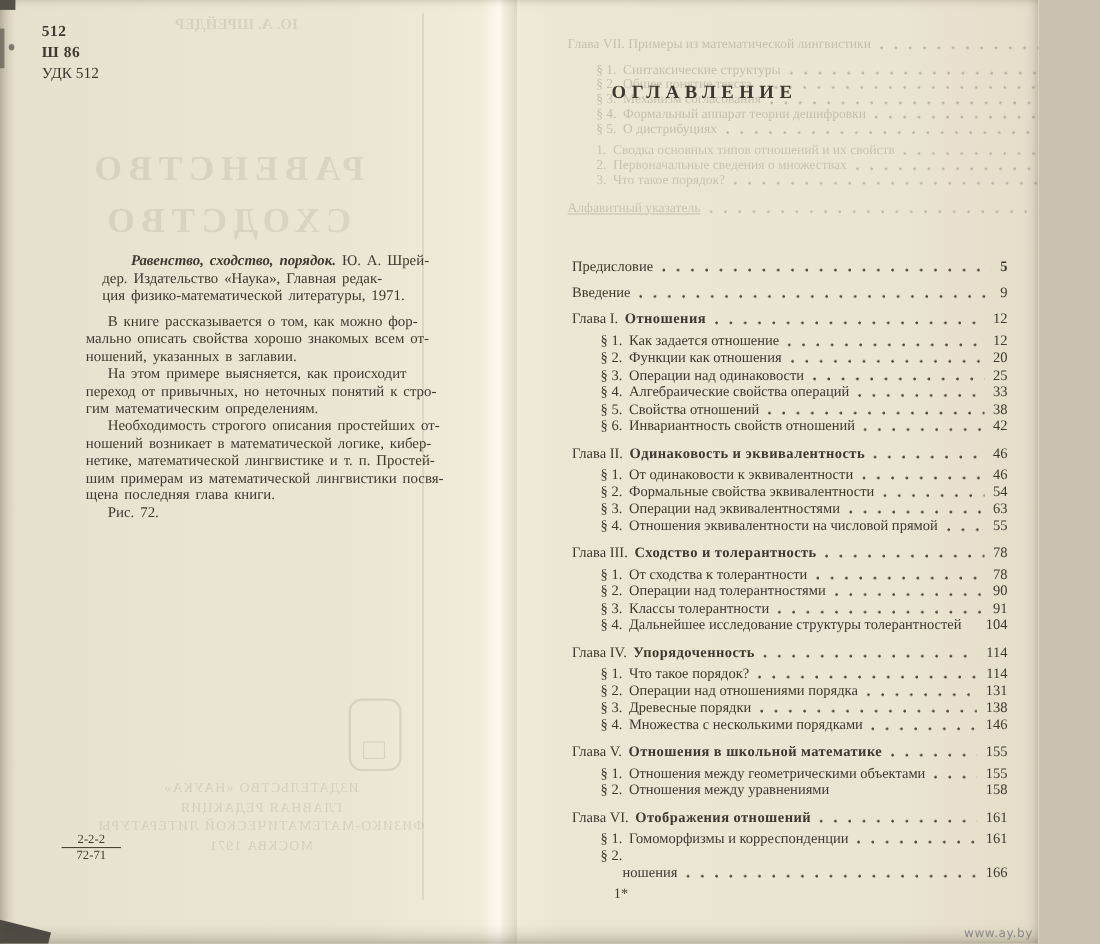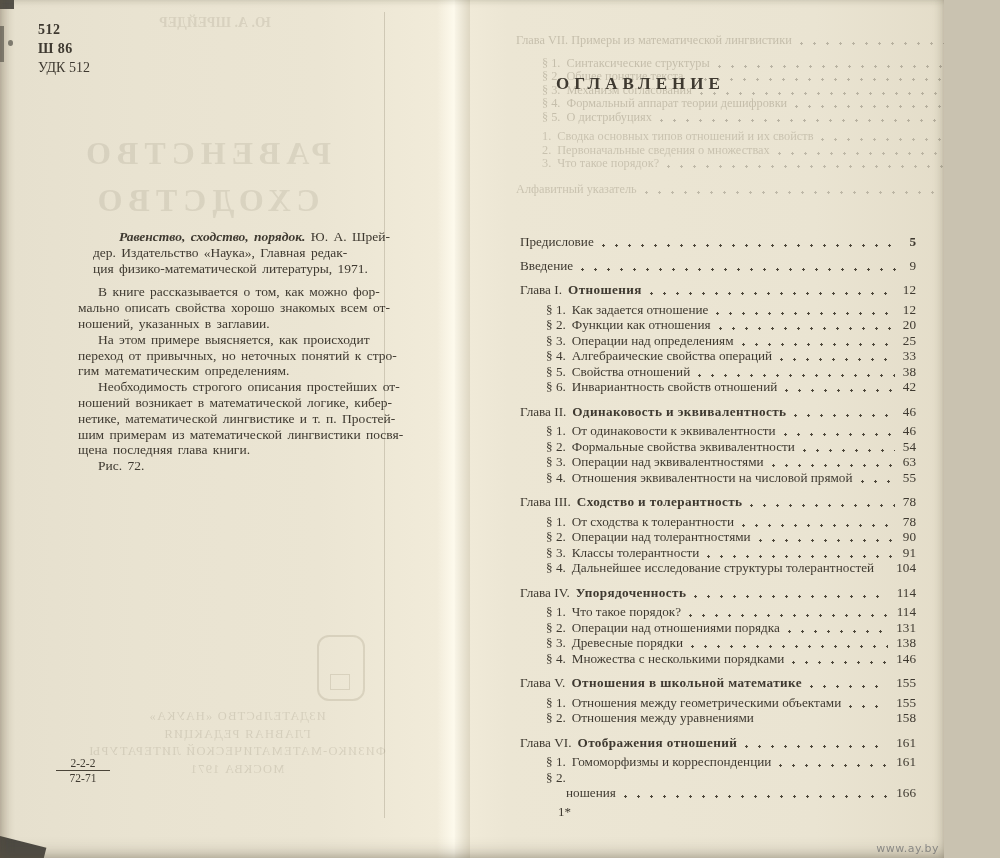--- a/index.html
+++ b/index.html
@@ -67,21 +67,21 @@
   .leader{flex:1 1 auto;align-self:flex-end;height:4px;margin:0 2px 2px 8px;min-width:12px;
     background-image:radial-gradient(circle at 1.6px 1.6px,#4c4639 1.15px,rgba(0,0,0,0) 1.4px);
     background-size:13px 3.2px;background-repeat:repeat-x;background-position:left bottom;}
   .front{margin-bottom:8px;}
   .chapter{margin-top:9px;margin-bottom:4px;}
   .chapter .ttl{font-weight:bold;letter-spacing:.4px;}
   .section{padding-left:26px;}
   .pgbold .pg{font-weight:bold;}
   .wrap2{padding-left:46px;}
   .g-first{margin-bottom:9px;}
-  .g-last{margin-top:12px;}
+  .g-last{margin-top:12px;text-decoration:underline;}
   .footer-mark{position:absolute;left:88px;top:804px;font-size:13px;}
   .page-num{position:absolute;right:48px;top:804px;font-size:13.5px;}
   .watermark{position:absolute;right:5px;bottom:3px;font-family:"DejaVu Sans","Liberation Sans",sans-serif;
     font-size:11px;color:#8e8e8c;letter-spacing:.5px;}
 </style>
 </head>
 <body>
 
 <div class="scan">
 
@@ -270,21 +270,21 @@
 
         <div class="t-row section">
           <span class="prefix">§ 2.</span>
           <span class="ttl">Функции как отношения</span>
           <span class="leader"></span>
           <span class="pg">20</span>
         </div>
 
         <div class="t-row section">
           <span class="prefix">§ 3.</span>
-          <span class="ttl">Операции над определениям</span>
+          <span class="ttl">Операции над одинаковости</span>
           <span class="leader"></span>
           <span class="pg">25</span>
         </div>
 
         <div class="t-row section">
           <span class="prefix">§ 4.</span>
           <span class="ttl">Алгебраические свойства операций</span>
           <span class="leader"></span>
           <span class="pg">33</span>
         </div>

